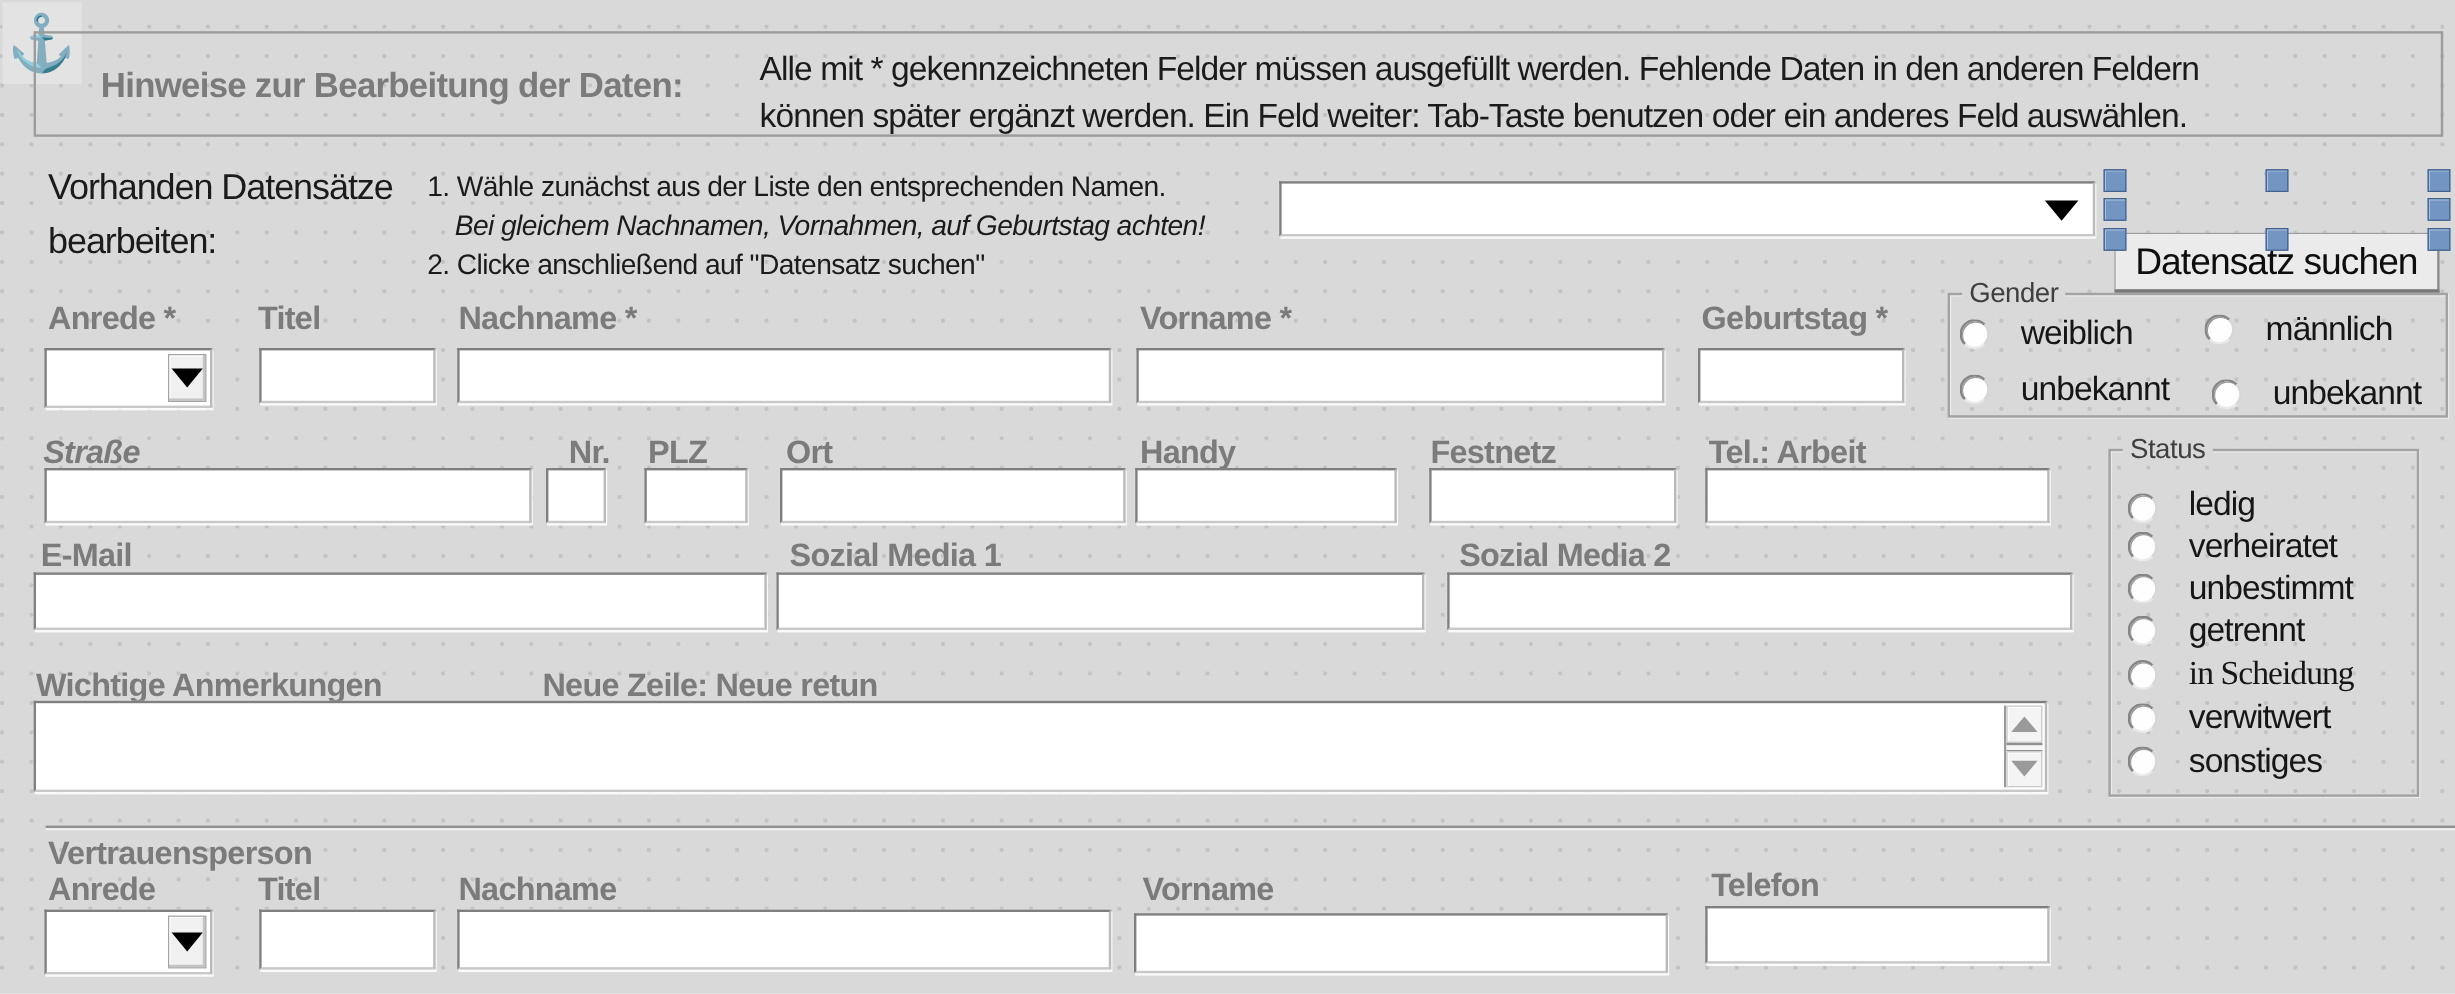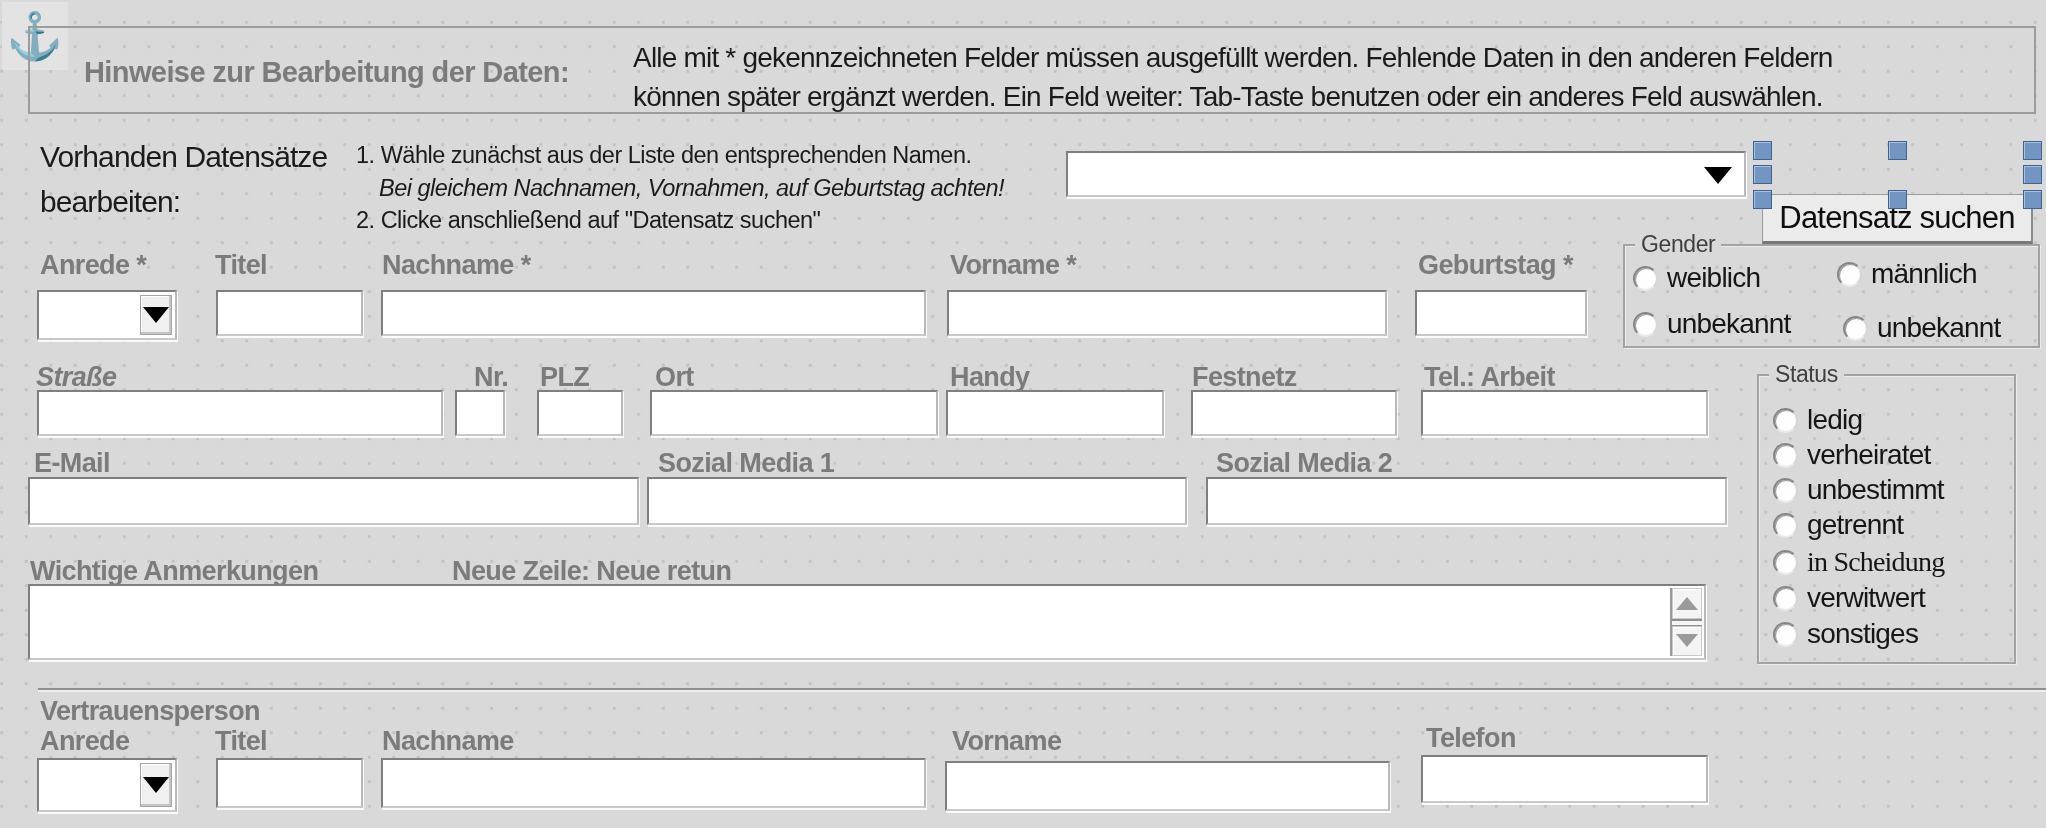--- a/index.html
+++ b/index.html
@@ -20,21 +20,21 @@
   input.field{padding:0 8px; font-size:26px; font-family:inherit; color:#111; outline:none; box-sizing:border-box;}
   .combo-btn{
     position:absolute; right:3px; top:3px; bottom:3px; width:30px; background:#f0f0f0;
     border:1px solid #a5a5a5; box-shadow:inset -2px -2px 0 #c4c4c4, inset 1px 1px 0 #ffffff;
     display:flex; align-items:center; justify-content:center; cursor:pointer;
   }
   .tri-dn{width:0;height:0;border-left:13px solid transparent;border-right:13px solid transparent;border-top:16px solid #000;}
   .tri-dn-lg{position:absolute; right:12px; top:14px; width:0;height:0;border-left:14px solid transparent;border-right:14px solid transparent;border-top:17px solid #000; cursor:pointer;}
   .groupbox{position:absolute; border:2px solid #a3a3a3; box-shadow:inset 1px 1px 0 #ebebeb, 1px 1px 0 #ebebeb; background:transparent;}
   .legend{position:absolute; top:-15px; left:10px; background:#d9d9d9; padding:0 6px; font-size:23px; color:#3f3f3f; letter-spacing:-0.4px; white-space:nowrap;}
-  .radio-row{position:absolute; display:flex; align-items:center; gap:9px; white-space:nowrap;}
+  .radio-row{position:absolute; display:flex; align-items:center; gap:26px; white-space:nowrap;}
   .radio{
     width:21px;height:21px;border-radius:50%;background:#fefefe;flex:0 0 auto;
     border:2px solid #858585; border-bottom-color:#e9e9e9; border-right-color:#d6d6d6;
     box-shadow:inset 1px 1px 0 #9d9d9d;
   }
   .radio-label{font-size:28px; color:#161616; letter-spacing:-0.8px;}
   .button{
     position:absolute; background:#ebebeb; border:1px solid #9b9b9b; border-bottom:3px solid #787878; border-right:2px solid #8b8b8b;
     display:flex; align-items:center; justify-content:center; font-size:31px; color:#0e0e0e; letter-spacing:-0.8px; cursor:pointer;
   }
@@ -135,21 +135,21 @@
   <input class="field" style="left: 37px; top: 390px; width: 406px; height: 46px;" value="">
   <input class="field" style="left: 455px; top: 390px; width: 50px; height: 46px;" value="">
   <input class="field" style="left: 537px; top: 390px; width: 86px; height: 46px;" value="">
   <input class="field" style="left: 650px; top: 390px; width: 288px; height: 46px;" value="">
   <input class="field" style="left: 946px; top: 390px; width: 218px; height: 46px;" value="">
   <input class="field" style="left: 1191px; top: 390px; width: 206px; height: 46px;" value="">
   <input class="field" style="left: 1421px; top: 390px; width: 287px; height: 46px;" value="">
 
   <div class="groupbox" style="left:1757px; top:374px; width:255px; height:286px;">
     <span class="legend">Status</span>
-    <div class="radio-row" style="left:14px; top:28px;">
+    <div class="radio-row" style="left:14px; top:28px;align-items:flex-end;">
       <span class="radio"></span>
       <span class="radio-label">ledig</span>
     </div>
     <div class="radio-row" style="left:14px; top:63px;">
       <span class="radio"></span>
       <span class="radio-label">verheiratet</span>
     </div>
     <div class="radio-row" style="left:14px; top:98px;">
       <span class="radio"></span>
       <span class="radio-label">unbestimmt</span>

